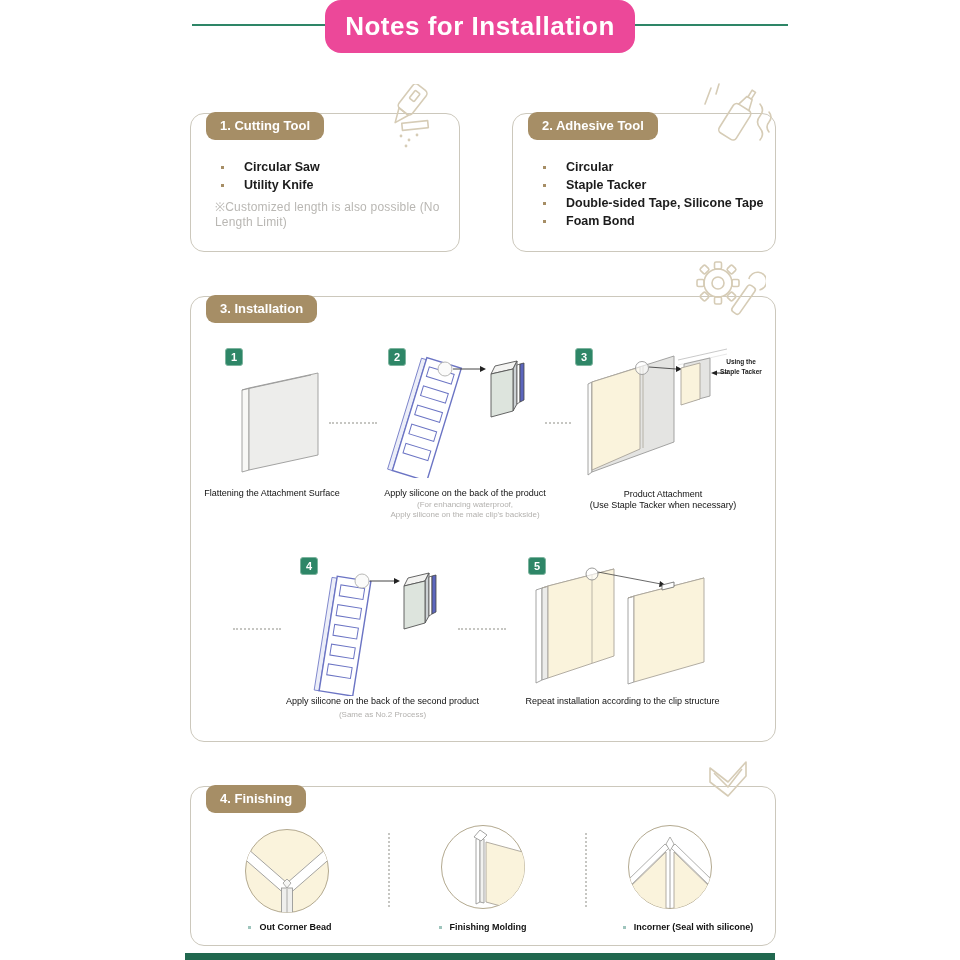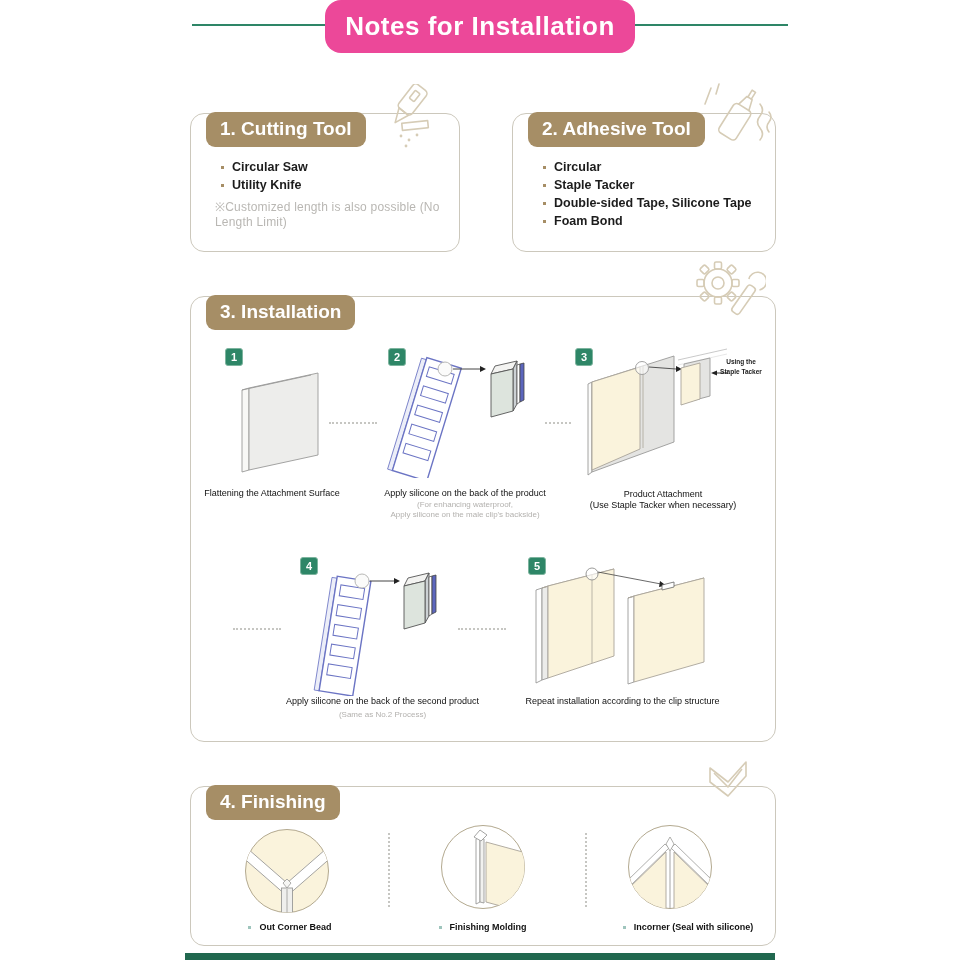--- a/index.html
+++ b/index.html
@@ -12,25 +12,25 @@
     border-radius:16px;display:flex;align-items:center;justify-content:center;
     color:#fff;font-weight:bold;font-size:26px;letter-spacing:.5px;}
 
   
   .panel{position:absolute;border:1.5px solid #ccc8bc;border-radius:14px;background:#fff;}
   #box1{left:190px;top:113px;width:268px;height:137px;}
   #box2{left:512px;top:113px;width:262px;height:137px;}
   #box3{left:190px;top:296px;width:584px;height:444px;}
   #box4{left:190px;top:786px;width:584px;height:158px;}
   .sec-label{position:absolute;left:15px;top:-2px;background:#a68e66;color:#fff;font-weight:bold;
-    font-size:19px;padding:6px 14px 7px;border-radius:9px;white-space:nowrap;}
+    font-size:13px;padding:6px 14px 7px;border-radius:9px;white-space:nowrap;}
 
   
   .tool-list{position:absolute;left:30px;top:44px;}
-  .tool-item{display:flex;align-items:center;gap:8px;height:18px;font-weight:bold;font-size:12.5px;color:#1c1c1c;}
+  .tool-item{display:flex;align-items:center;gap:20px;height:18px;font-weight:bold;font-size:12.5px;color:#1c1c1c;}
   .sq-bullet{width:3px;height:3px;background:#a68e66;flex:0 0 auto;}
   .note-text{position:absolute;left:24px;top:84px;font-size:12px;color:#b9b7b3;letter-spacing:.2px;}
 
   
   .icon{position:absolute;}
 
   
   .step-num{position:absolute;width:16px;height:16px;background:#2e8667;border:1px solid #7db49e;
     border-radius:3px;color:#fff;font-size:11px;font-weight:bold;
     display:flex;align-items:center;justify-content:center;}

